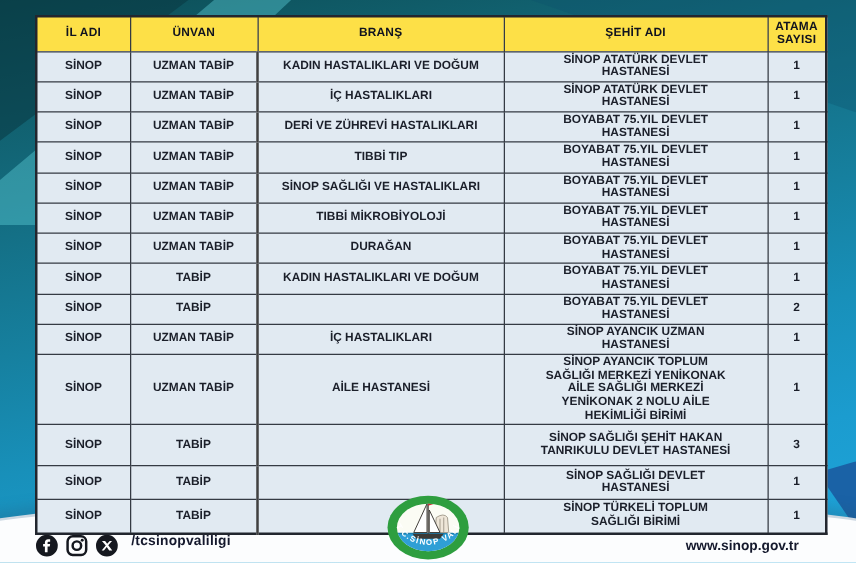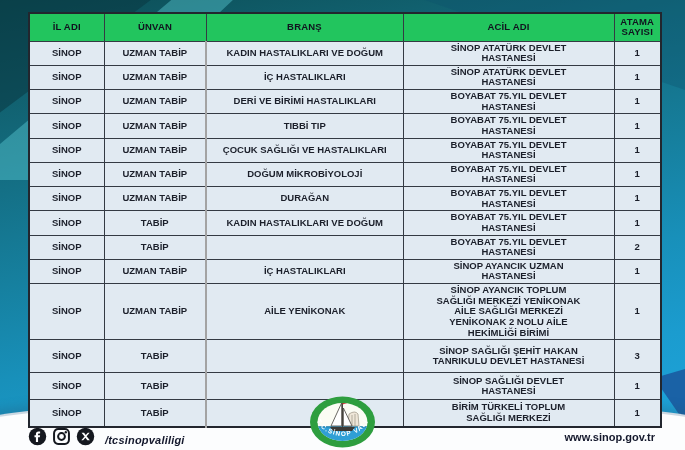--- a/index.html
+++ b/index.html
@@ -31,37 +31,37 @@
   .sheet { position:absolute; top:12px; left:28px; width:632px; z-index:3; }
   table { width:632px; border-collapse:collapse; table-layout:fixed; background:#e1eaf2; border:2px solid #22262e; }
   col.w-il{width:75px} col.w-unvan{width:102px} col.w-brans{width:197px} col.w-birim{width:211px} col.w-atama{width:47px}
   th, td {
     border:1px solid #343a43;
     text-align:center; vertical-align:middle;
     color:#1b1f2a; font-weight:700;
     line-height:1.12; padding:1px 4px;
   }
   thead tr { height:28px; }
-  th { background:#22c55e; color:#11131f; font-size:9.5px; letter-spacing:.2px; padding:1px 2px; }
+  th { background:#fde047; color:#11131f; font-size:9.5px; letter-spacing:.2px; padding:1px 2px; }
   tbody tr { height:23px; }
   tbody tr:nth-child(11){ height:48px; }
   tbody tr:nth-child(12){ height:33px; }
   tbody tr:nth-child(13), tbody tr:nth-child(14){ height:27px; }
   td { font-size:9.5px; background:#e1eaf2; }
-  td.c-brans { border-left:2px solid #a3a3a3; padding:1px 6px; }
+  td.c-brans { border-left:2px solid #404040; padding:1px 6px; }
   td.c-birim { padding:1px 29px; }
 
   
   .logo { position:absolute; left:309px; top:396px; width:67px; height:53px; z-index:4; }
 
   
-  .social { position:absolute; left:28px; top:427px; display:flex; align-items:flex-end; gap:5px; z-index:5;font-style:italic; }
+  .social { position:absolute; left:28px; top:427px; display:flex; align-items:flex-start; gap:5px; z-index:5; }
   .social svg { display:block; }
   .handle { margin-left:5px; font-size:11px; font-weight:800; color:#14182c; letter-spacing:.2px; }
-  .website { position:absolute; right:30px; top:431px; font-size:11px; color:#14182c; z-index:5; }
+  .website { position:absolute; right:46px; top:431px; font-size:11px; color:#14182c; z-index:5; }
   .website .w-norm { font-weight:600; }
   .website .w-bold { font-weight:800; }
 </style>
 </head>
 <body>
 
 <div class="shape stripe-dark"></div>
 <div class="shape stripe-light"></div>
 <div class="shape stripe-dark2"></div>
 <div class="shape corner-wedge"></div>
@@ -75,21 +75,21 @@
         <col class="w-unvan">
         <col class="w-brans">
         <col class="w-birim">
         <col class="w-atama">
     </colgroup>
     <thead>
       <tr>
         <th>İL ADI</th>
         <th>ÜNVAN</th>
         <th>BRANŞ</th>
-        <th>ACİL ADI</th>
+        <th>ŞEHİT ADI</th>
         <th>ATAMA SAYISI</th>
       </tr>
     </thead>
     <tbody>
 
     <tr>
         <td class="c-il">SİNOP</td>
         <td class="c-unvan">UZMAN TABİP</td>
         <td class="c-brans">KADIN HASTALIKLARI VE DOĞUM</td>
         <td class="c-birim">SİNOP ATATÜRK DEVLET HASTANESİ</td>
@@ -98,42 +98,42 @@
         <tr>
         <td class="c-il">SİNOP</td>
         <td class="c-unvan">UZMAN TABİP</td>
         <td class="c-brans">İÇ HASTALIKLARI</td>
         <td class="c-birim">SİNOP ATATÜRK DEVLET HASTANESİ</td>
         <td class="c-atama">1</td>
       </tr>
         <tr>
         <td class="c-il">SİNOP</td>
         <td class="c-unvan">UZMAN TABİP</td>
-        <td class="c-brans">DERİ VE BİRİMİ HASTALIKLARI</td>
+        <td class="c-brans">DERİ VE ZÜHREVİ HASTALIKLARI</td>
         <td class="c-birim">BOYABAT 75.YIL DEVLET HASTANESİ</td>
         <td class="c-atama">1</td>
       </tr>
         <tr>
         <td class="c-il">SİNOP</td>
         <td class="c-unvan">UZMAN TABİP</td>
         <td class="c-brans">TIBBİ TIP</td>
         <td class="c-birim">BOYABAT 75.YIL DEVLET HASTANESİ</td>
         <td class="c-atama">1</td>
       </tr>
         <tr>
         <td class="c-il">SİNOP</td>
         <td class="c-unvan">UZMAN TABİP</td>
-        <td class="c-brans">ÇOCUK SAĞLIĞI VE HASTALIKLARI</td>
-        <td class="c-birim">BOYABAT 75.YIL DEVLET HASTANESİ</td>
-        <td class="c-atama">1</td>
-      </tr>
-        <tr>
-        <td class="c-il">SİNOP</td>
-        <td class="c-unvan">UZMAN TABİP</td>
-        <td class="c-brans">DOĞUM MİKROBİYOLOJİ</td>
+        <td class="c-brans">SİNOP SAĞLIĞI VE HASTALIKLARI</td>
+        <td class="c-birim">BOYABAT 75.YIL DEVLET HASTANESİ</td>
+        <td class="c-atama">1</td>
+      </tr>
+        <tr>
+        <td class="c-il">SİNOP</td>
+        <td class="c-unvan">UZMAN TABİP</td>
+        <td class="c-brans">TIBBİ MİKROBİYOLOJİ</td>
         <td class="c-birim">BOYABAT 75.YIL DEVLET HASTANESİ</td>
         <td class="c-atama">1</td>
       </tr>
         <tr>
         <td class="c-il">SİNOP</td>
         <td class="c-unvan">UZMAN TABİP</td>
         <td class="c-brans">DURAĞAN</td>
         <td class="c-birim">BOYABAT 75.YIL DEVLET HASTANESİ</td>
         <td class="c-atama">1</td>
       </tr>
@@ -154,21 +154,21 @@
         <tr>
         <td class="c-il">SİNOP</td>
         <td class="c-unvan">UZMAN TABİP</td>
         <td class="c-brans">İÇ HASTALIKLARI</td>
         <td class="c-birim">SİNOP AYANCIK UZMAN HASTANESİ</td>
         <td class="c-atama">1</td>
       </tr>
         <tr>
         <td class="c-il">SİNOP</td>
         <td class="c-unvan">UZMAN TABİP</td>
-        <td class="c-brans">AİLE YENİKONAK</td>
+        <td class="c-brans">AİLE HASTANESİ</td>
         <td class="c-birim">SİNOP AYANCIK TOPLUM SAĞLIĞI MERKEZİ YENİKONAK AİLE SAĞLIĞI MERKEZİ YENİKONAK 2 NOLU AİLE HEKİMLİĞİ BİRİMİ</td>
         <td class="c-atama">1</td>
       </tr>
         <tr>
         <td class="c-il">SİNOP</td>
         <td class="c-unvan">TABİP</td>
         <td class="c-brans"></td>
         <td class="c-birim">SİNOP SAĞLIĞI ŞEHİT HAKAN TANRIKULU DEVLET HASTANESİ</td>
         <td class="c-atama">3</td>
       </tr>
@@ -176,21 +176,21 @@
         <td class="c-il">SİNOP</td>
         <td class="c-unvan">TABİP</td>
         <td class="c-brans"></td>
         <td class="c-birim">SİNOP SAĞLIĞI DEVLET HASTANESİ</td>
         <td class="c-atama">1</td>
       </tr>
         <tr>
         <td class="c-il">SİNOP</td>
         <td class="c-unvan">TABİP</td>
         <td class="c-brans"></td>
-        <td class="c-birim">BİRİM TÜRKELİ TOPLUM SAĞLIĞI MERKEZİ</td>
+        <td class="c-birim">SİNOP TÜRKELİ TOPLUM SAĞLIĞI BİRİMİ</td>
         <td class="c-atama">1</td>
       </tr>
       </tbody>
   </table>
 </div>
 
 <div class="logo">
   <svg width="67" height="53" viewBox="0 0 67 53">
     <defs>
       <clipPath id="innerClip">

